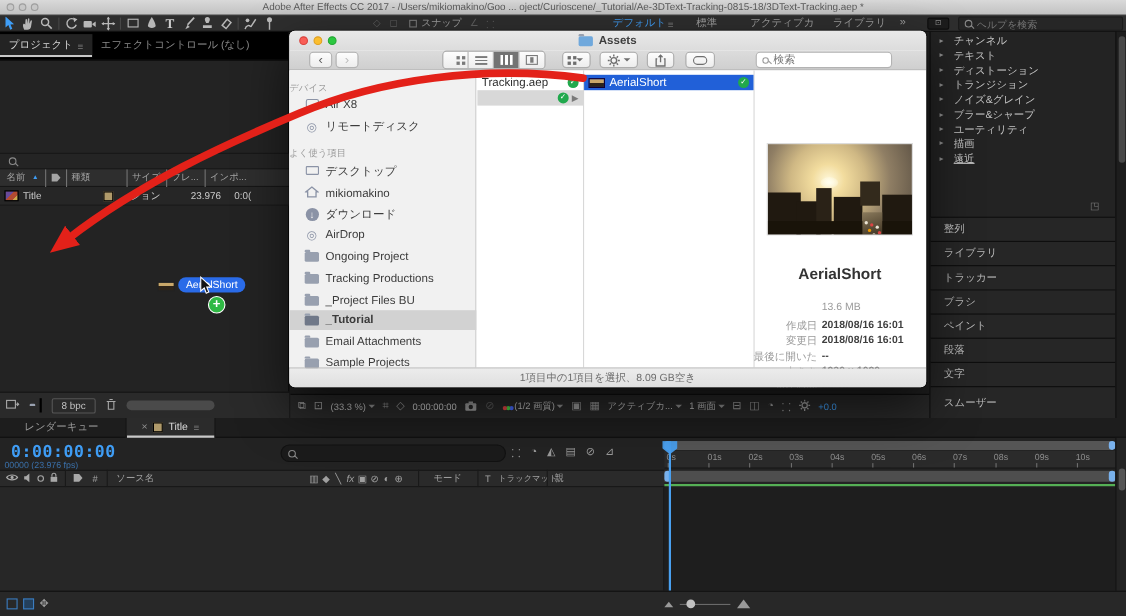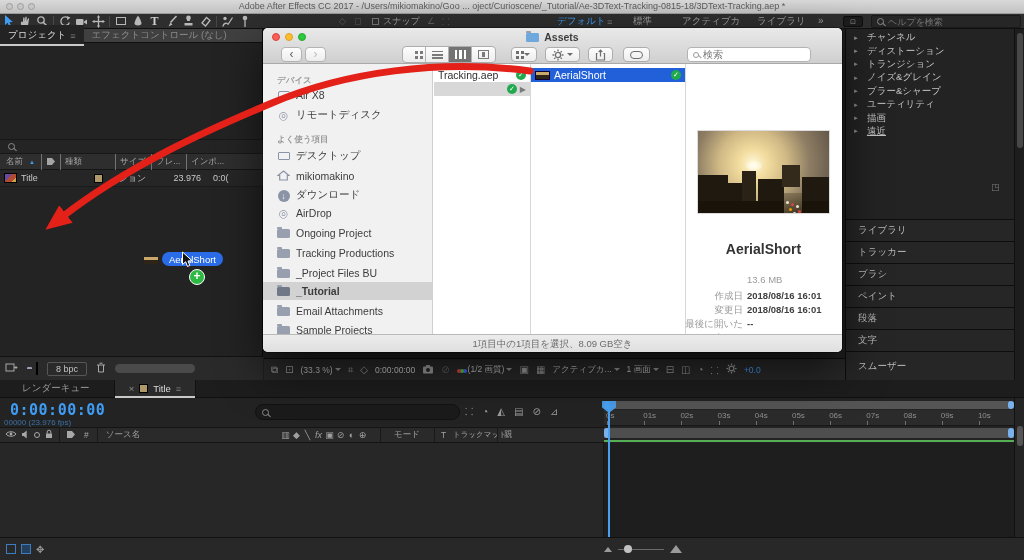--- a/index.html
+++ b/index.html
@@ -22,21 +22,21 @@
 .wslbl.on{color:#3f9df5}
 .hsearchbox{display:flex;align-items:center;gap:4px;background:#262626;border:1px solid #1a1a1a;border-radius:2px;height:13px;padding:0 5px}
 .hsearchbox input{background:transparent;border:none;outline:none;color:#9a9a9a;font-size:9px;width:110px}
 
 
 .mag{position:relative;width:7px;height:7px;border:1.3px solid #8a8a8a;border-radius:50%;flex:0 0 auto}
 .mag::after{content:"";position:absolute;width:4px;height:1.3px;background:#8a8a8a;transform:rotate(45deg);right:-3.4px;bottom:-1.4px}
 
 
 .projpanel{left:0;top:29px;width:263px;height:351px;background:#232323;border-right:1px solid #0c0c0c}
-.ptabbar{height:14px;background:#404040;display:flex;align-items:center;border-bottom:1px solid #101010}
+.ptabbar{height:26px;background:#000000;display:flex;align-items:center;border-bottom:1px solid #101010}
 .ptab{padding:0 8px;font-size:9.5px;color:#8b8b8b;height:21px;display:flex;align-items:center;gap:4px}
 .ptab.on{color:#d8d8d8;background:#232323;box-shadow:inset 0 -2px 0 #c9c9c9}
 .menuglyph{color:#7b7b7b;font-size:9px}
 .searchrow{position:absolute;left:0;top:110px;width:263px;height:15px;border-top:1px solid #181818;border-bottom:1px solid #181818;display:flex;align-items:center;padding:0 8px;background:#242424}
 .colhead{position:absolute;left:0;top:125px;width:263px;height:16px;background:#2e2e2e;border-bottom:1px solid #161616;display:flex;align-items:center;font-size:8.5px;color:#a5a5a5}
 .chd{border-left:1px solid #737373;height:16px;display:flex;align-items:center;padding:0 4px}
 .prow{position:absolute;left:0;top:141px;width:263px;height:17px;background:#262626;border-bottom:1px solid #1b1b1b;display:flex;align-items:center;font-size:9px;color:#c9c9c9}
 .compthumb{width:13px;height:10px;background:linear-gradient(135deg,#6a4a9a 0 40%,#b14a31 40% 75%,#caa54a 75%);border:1px solid #000;margin:0 4px}
 .tansq{width:9px;height:9px;background:#b09a6a;border:1px solid #000}
 .pbottom{position:absolute;left:0;bottom:0;width:263px;height:24px;background:#2a2a2a;border-top:1px solid #121212;display:flex;align-items:center;padding:0 5px;gap:9px}
@@ -95,21 +95,21 @@
 .segc:last-child{border-right:none}
 .segc.sel{background:#737373}
 .tbtn{height:15px;border:1px solid #adadad;border-radius:4px;background:linear-gradient(#fdfdfd,#ededed);display:flex;align-items:center;justify-content:center;padding:0 6px;gap:3px}
 .fcv{width:0;height:0;border-left:3px solid transparent;border-right:3px solid transparent;border-top:3px solid #6e6e6e}
 .fsearch{width:124px;height:15px;border:1px solid #b3b3b3;border-radius:4px;background:#fff;display:flex;align-items:center;gap:4px;padding:0 5px}
 .fsearch input{border:none;outline:none;font-size:10px;color:#9c9c9c;width:90px;background:transparent}
 .fmag{position:relative;width:6px;height:6px;border:1.2px solid #9a9a9a;border-radius:50%}
 .fmag::after{content:"";position:absolute;width:3.5px;height:1.2px;background:#9a9a9a;transform:rotate(45deg);right:-3px;bottom:-1px}
 .fbody{position:relative;height:270px;background:#fff}
 .fsidebar{position:absolute;left:0;top:0;width:170px;height:100%;background:#f1f1f1;border-right:1px solid #cfcfcf}
-.shead{position:absolute;left:14px;font-size:8.5px;color:#9a9a9a;font-weight:bold}
+.shead{position:absolute;left:0;font-size:8.5px;color:#9a9a9a;font-weight:normal}
 .sitem{position:absolute;left:14px;display:flex;align-items:center;gap:6px;font-size:10.5px;color:#3c3c3c;height:18px;white-space:nowrap}
 .selband{position:absolute;left:0;width:170px;height:18px;background:#d2d2d2}
 .fold{position:relative;width:13px;height:9px;background:#98a0af;border-radius:1.5px;flex:0 0 auto}
 .fold::before{content:"";position:absolute;top:-2px;left:0;width:5px;height:2.5px;background:#98a0af;border-radius:1px 1px 0 0}
 .sico{color:#8b93a6;font-size:11px;width:13px;text-align:center;flex:0 0 auto}
 .coldiv{position:absolute;top:0;width:1px;height:100%;background:#d8d8d8}
 .frow{position:absolute;height:14px;display:flex;align-items:center;font-size:10.5px;color:#2f2f2f;padding:0 4px}
 .chk{width:10px;height:10px;border-radius:50%;background:#21a94d;color:#fff;font-size:7px;line-height:10px;text-align:center;flex:0 0 auto}
 .fstatus{position:absolute;left:0;bottom:0;width:100%;height:18px;background:linear-gradient(#ececec,#dfdfdf);border-top:1px solid #b9b9b9;text-align:center;font-size:9.5px;color:#6b6b6b;line-height:17px}
 .pvlabel{position:absolute;width:60px;text-align:right;font-size:9.5px;color:#9a9a9a}
@@ -335,20 +335,24 @@
   </div>
 
   <div class="abs rightpanel">
     <div style="padding-top:2px">
       <div class="fxrow">
           <span class="tri">►</span>
           <span>チャンネル</span>
         </div>
       <div class="fxrow">
           <span class="tri">►</span>
+          <span>テキスト</span>
+        </div>
+      <div class="fxrow">
+          <span class="tri">►</span>
           <span>ディストーション</span>
         </div>
       <div class="fxrow">
           <span class="tri">►</span>
           <span>トランジション</span>
         </div>
       <div class="fxrow">
           <span class="tri">►</span>
           <span>ノイズ&amp;グレイン</span>
         </div>
@@ -363,20 +367,23 @@
       <div class="fxrow">
           <span class="tri">►</span>
           <span>描画</span>
         </div>
       <div class="fxrow">
           <span class="tri">►</span>
           <span style="text-decoration:underline">遠近</span>
         </div>
     </div>
     <span class="abs" style="left:145px;top:153px;color:#7d7d7d;font-size:9px">◳</span>
+    <div class="stackpanel" style="top:168px">
+        <span>整列</span>
+      </div>
     <div class="stackpanel" style="top:190px">
         <span>ライブラリ</span>
       </div>
     <div class="stackpanel" style="top:234px">
         <span>ブラシ</span>
       </div>
     <div class="stackpanel" style="top:212px">
         <span>トラッカー</span>
       </div>
     <div class="stackpanel" style="top:256px">

